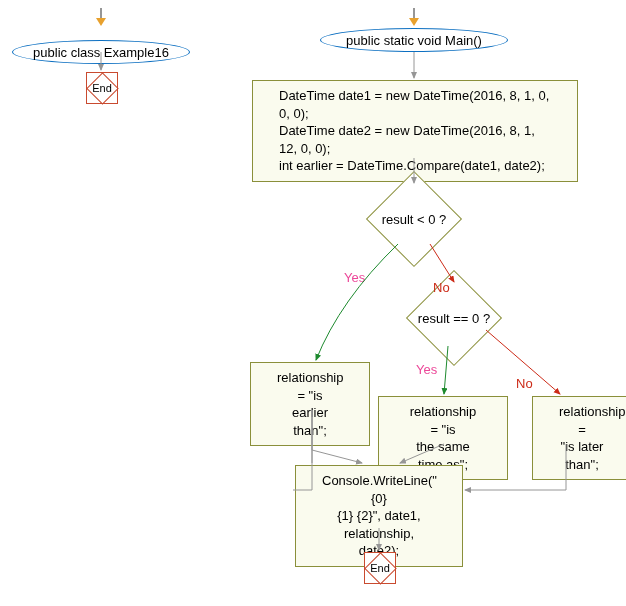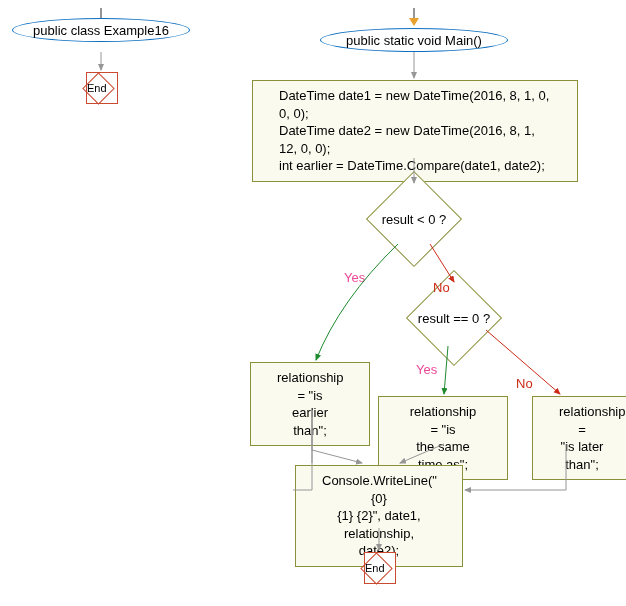--- a/index.html
+++ b/index.html
@@ -41,20 +41,21 @@
     justify-content: center;
   }
   .end-box {
     width: 30px;
     height: 30px;
     border: 1px solid #c94a2f;
     background: #fff;
     position: absolute;
     display:flex;
     align-items:center;
+    justify-content:center;
     font-size:11px;
   }
   .end-box::before {
     content:"";
     position:absolute;
     width:21px;
     height:21px;
     border:1px solid #c94a2f;
     transform: rotate(45deg);
   }
@@ -102,21 +103,21 @@
   }
   .yes { color:#ec4899; }
   .no  { color:#cc2b18;margin-top:22px; }
 </style>
 </head>
 <body>
 
 <div class="start-stem" style="left:100px; top:8px;"></div>
 <div class="start-arrow" style="left:96px; top:18px;"></div>
 
-<div class="node ellipse" style="left:12px; top:18px; width:178px; height:24px;">
+<div class="node ellipse" style="left:12px; top:40px; width:178px; height:24px;">
   <span>public class Example16</span>
 </div>
 
 <div class="end-box" style="left:86px; top:72px;">
   <span style="position:relative;z-index:1">End</span>
 </div>
 
 <div class="start-stem" style="left:413px; top:8px;"></div>
 <div class="start-arrow" style="left:409px; top:18px;"></div>
 

